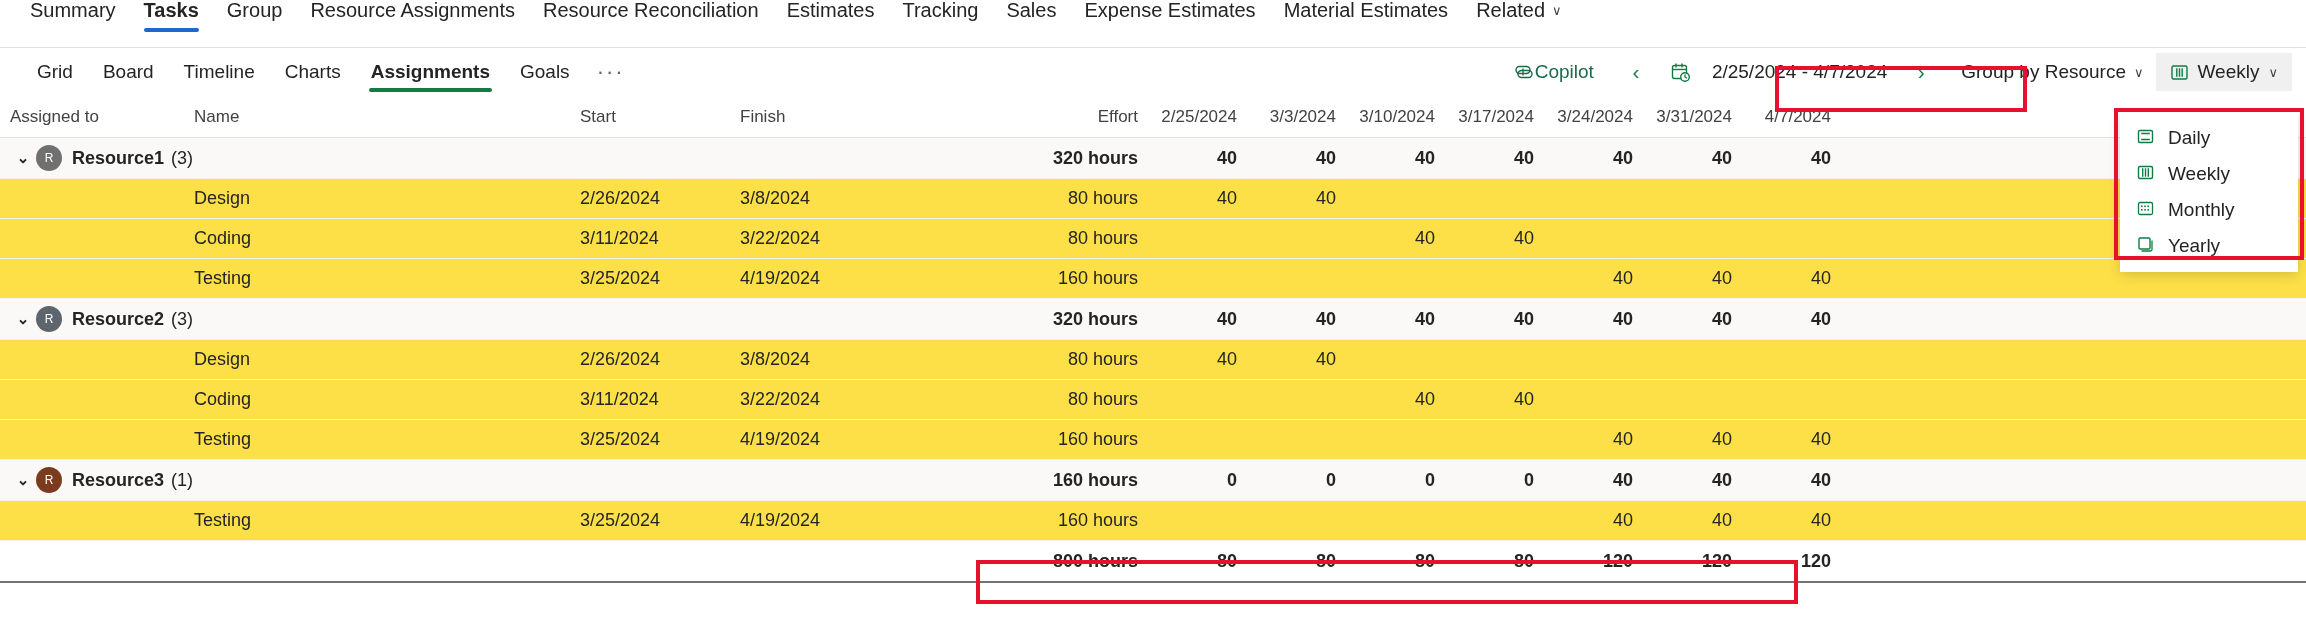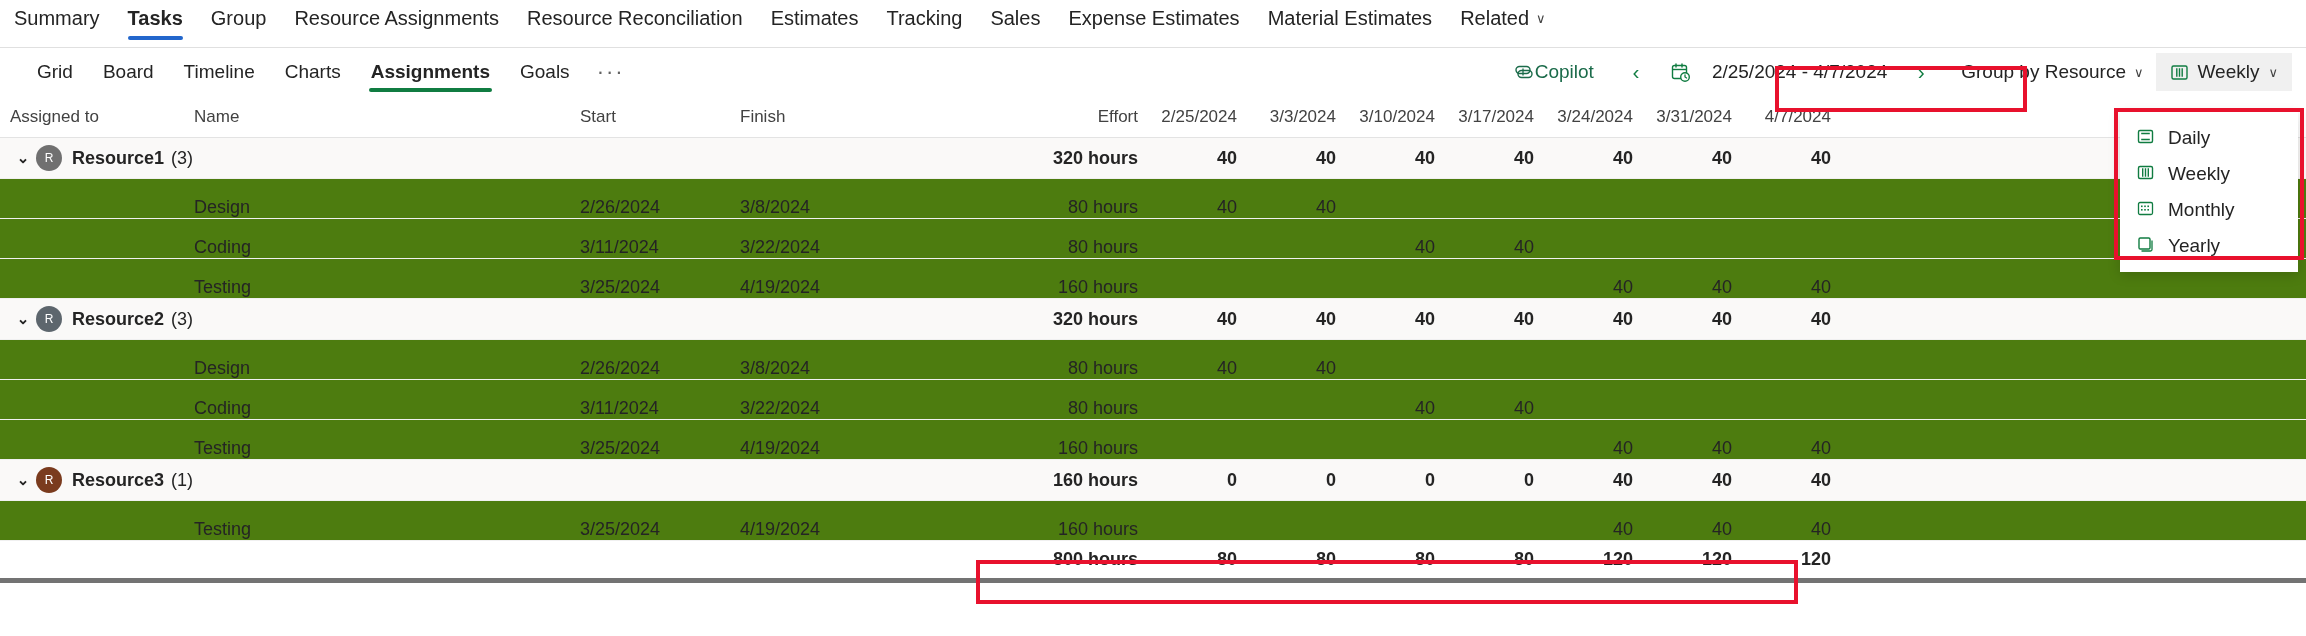--- a/index.html
+++ b/index.html
@@ -11,21 +11,22 @@
     font-family: "Liberation Sans", sans-serif;
     color: #242424;
     overflow: hidden;
   }
 
   
   .entity-tabs {
     position: relative;
     height: 48px;
     display: flex;
-    align-items: center;
+    align-items: flex-start;
+    padding-left: 16px;
     border-bottom: 1px solid #e0e0e0;
     background: #ffffff;
   }
   .entity-tab {
     position: relative;
     font-size: 20px;
     line-height: 1;
     color: #242424;
     padding: 0 14px 12px 14px;
     white-space: nowrap;
@@ -167,22 +168,22 @@
     font-size: 18px;
     color: #242424;
   }
   .grid-row.header {
     height: 42px;
     color: #424242;
     font-size: 17px;
     border-bottom: 1px solid #e3e3e3;
   }
   .grid-row.group { background: #faf9f8; font-weight: 700; height: 41px; }
-  .grid-row.task { background: #4d7c0f; align-items: flex-end; }
-  .grid-row.total { background: #ffffff; font-weight: 700; height: 42px; border-bottom: 5px solid #737373;}
+  .grid-row.task { background: #fde047; }
+  .grid-row.total { background: #ffffff; font-weight: 700; height: 42px; border-bottom: 2px solid #737373;}
 
   .c-assigned { width: 180px; flex: 0 0 180px; padding-left: 10px; display:flex; align-items:center; }
   .c-name     { width: 400px; flex: 0 0 400px; padding-left: 14px; }
   .c-start    { width: 160px; flex: 0 0 160px; text-align: left; }
   .c-finish   { width: 160px; flex: 0 0 160px; text-align: left; }
   .c-effort   { width: 260px; flex: 0 0 260px; text-align: right; padding-right: 22px; }
   .c-week     { width: 99px;  flex: 0 0 99px;  text-align: right; padding-right: 22px; }
 
   .expander {
     width: 26px; flex: 0 0 26px;

